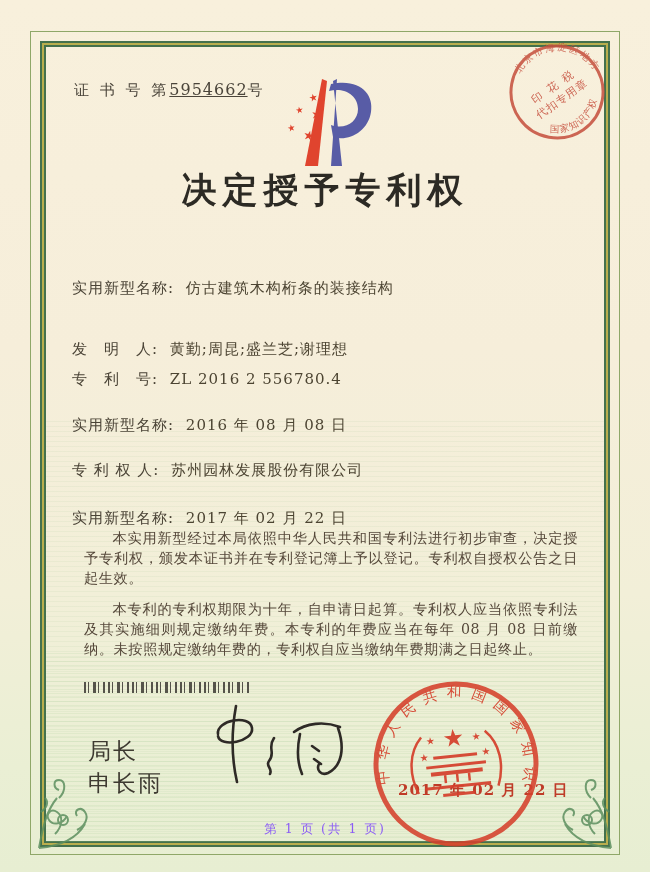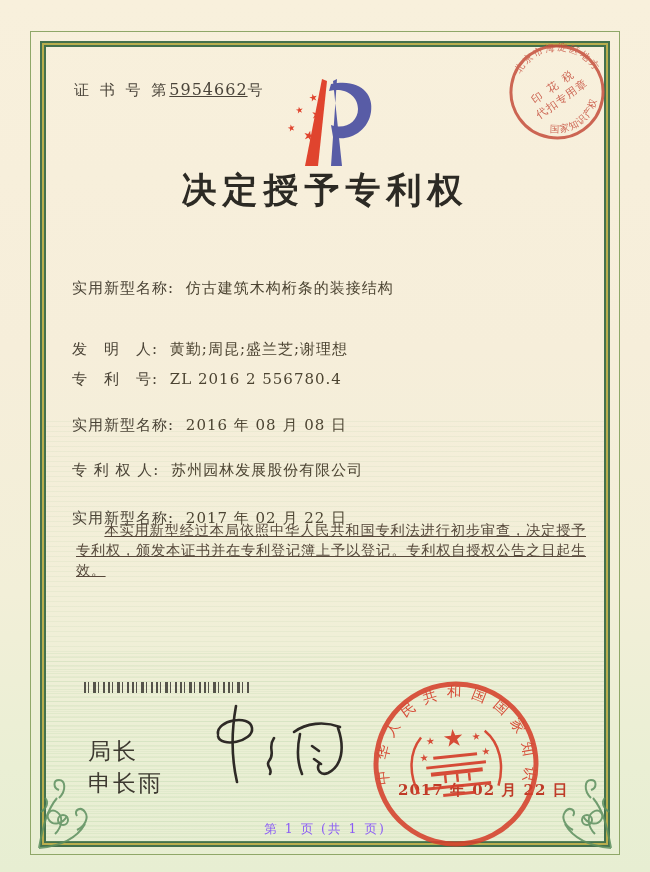--- a/index.html
+++ b/index.html
@@ -40,21 +40,21 @@
   .field-row{
     position:absolute;left:72px;font-size:15px;color:#46402f;letter-spacing:1px;white-space:nowrap;margin-top:20px;
   }
   .field-row .lab{color:#4a4336;}
   .field-row .val{color:#4c4432;margin-left:6px;}
   
   .body-text{
     position:absolute;left:72px;right:60px;top:517px;
     font-size:14.2px;line-height:19.8px;color:#55483a;text-align:justify;letter-spacing:0.6px;
   }
-  .body-text p{margin:4px;text-indent:2em;text-decoration:underline;}
+  .body-text p{margin:12px;text-indent:2em;}
   
   .barcode{
     position:absolute;left:84px;top:682px;width:168px;height:11px;opacity:.82;
     background:repeating-linear-gradient(90deg,
       #35322d 0 2px,transparent 2px 4px,#35322d 4px 5px,transparent 5px 9px,
       #35322d 9px 12px,transparent 12px 14px,#35322d 14px 15px,transparent 15px 19px,
       #35322d 19px 21px,transparent 21px 24px);
   }
   
   .official{position:absolute;left:88px;font-size:23px;color:#3e3a31;letter-spacing:2px;}
@@ -174,20 +174,21 @@
   <span class="lab">专 利 权 人:</span>
   <span class="val">苏州园林发展股份有限公司</span>
 </div>
 <div class="field-row" style="top:489px">
   <span class="lab">实用新型名称:</span>
   <span class="val">2017 年 02 月 22 日</span>
 </div>
 
 <div class="body-text">
   <p>本实用新型经过本局依照中华人民共和国专利法进行初步审查，决定授予专利权，颁发本证书并在专利登记簿上予以登记。专利权自授权公告之日起生效。</p>
+  <p>本专利的专利权期限为十年，自申请日起算。专利权人应当依照专利法及其实施细则规定缴纳年费。本专利的年费应当在每年 08 月 08 日前缴纳。未按照规定缴纳年费的，专利权自应当缴纳年费期满之日起终止。</p>
 </div>
 
 <div class="barcode"></div>
 
 <div class="official" style="top:736px">局长</div>
 <div class="official" style="top:768px">申长雨</div>
 
 <svg class="sig-svg" viewBox="0 0 160 100">
   <g fill="none" stroke="#2e2a26" stroke-width="2.6" stroke-linecap="round">
     <path d="M36,8 C32,30 31,58 37,84"></path>

